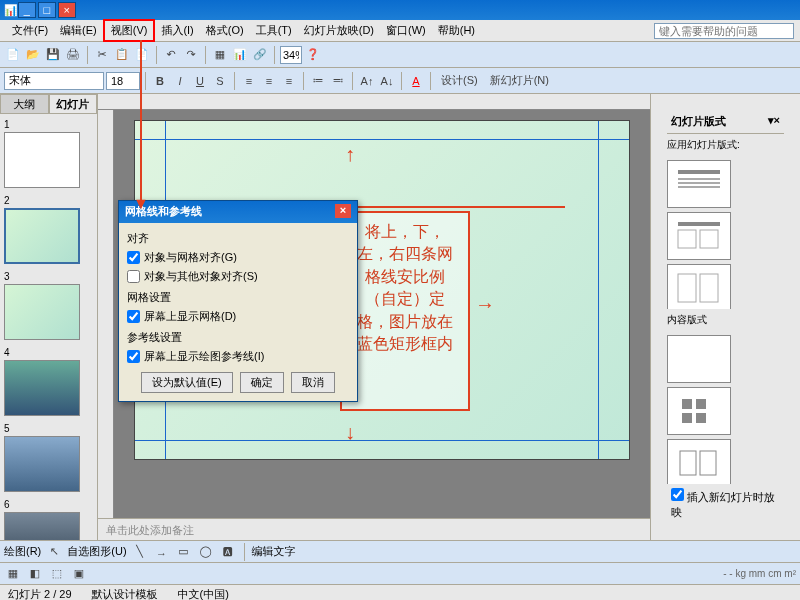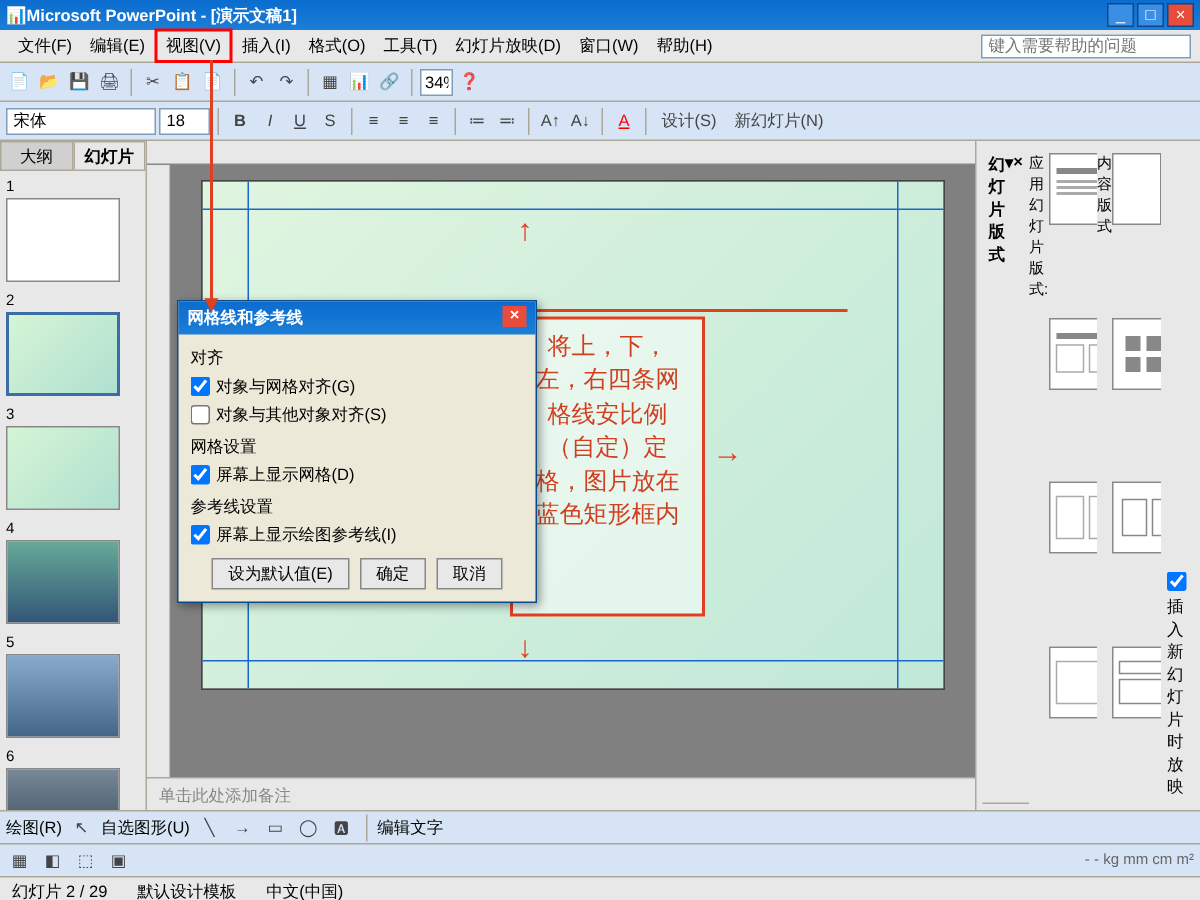--- a/index.html
+++ b/index.html
@@ -41,21 +41,21 @@
 .slide { flex: 1; position: relative; background: #808080; padding: 10px 20px; }
 .slidebox { width: 100%; height: 340px; background: linear-gradient(135deg, #e0f5e0, #c0e8d8); border: 1px solid #444; position: relative; }
 .guide-h { position: absolute; left: 0; right: 0; height: 1px; background: #1a66cc; }
 .guide-v { position: absolute; top: 0; bottom: 0; width: 1px; background: #1a66cc; }
 .redframe { position: absolute; border: 2px solid #e04020; background: rgba(255,255,255,0.5); padding: 8px; color: #d04020; font-size: 16px; line-height: 1.4; text-align: center; }
 .redarrow { position: absolute; color: #e04020; font-size: 20px; }
 .redline { position: absolute; background: #e04020; }
 .vtext { position: absolute; color: #d04020; font-size: 16px; writing-mode: vertical-rl; }
 .notebar { height: 22px; background: #e8e8e8; border-top: 1px solid #aca899; padding: 4px 8px; color: #888; }
 
-.rightpane { width: 150px; background: #e8e8e8; border-left: 1px solid #aca899; display: flex; flex-direction: row; padding: 4px; }
+.rightpane { width: 150px; background: #e8e8e8; border-left: 1px solid #aca899; display: flex; flex-direction: column; padding: 16px; }
 .rptitle { font-weight: bold; padding: 4px; border-bottom: 1px solid #aca899; display: flex; }
 .rpsection { padding: 4px 0; font-size: 10px; }
 .layouts { display: flex; flex-wrap: wrap; gap: 4px; margin-top: 4px; overflow-y: auto; }
 .layout { width: 64px; height: 48px; background: white; border: 1px solid #888; cursor: pointer; display: flex; align-items: center; justify-content: center; }
 .layout svg { width: 50px; height: 36px; }
 .rpcheck { margin-top: auto; padding: 4px; font-size: 10px; }
 
 
 .dialog { position: absolute; left: 118px; top: 200px; width: 240px; background: #ece9d8; border: 1px solid #0a4a8a; box-shadow: 2px 2px 6px rgba(0,0,0,0.4); z-index: 50; }
 .dlgtitle { height: 22px; background: linear-gradient(#0a6cce, #1c7ed6); color: white; padding: 3px 6px; font-weight: bold; display: flex; }
@@ -70,21 +70,20 @@
 
 .bottomtool { height: 22px; background: #d6e4f5; border-top: 1px solid #aca899; display: flex; align-items: center; padding: 0 4px; gap: 4px; font-size: 10px; }
 
 .bracket { position: absolute; width: 20px; border: 2px solid #e04020; border-left: none; }
 </style>
 </head>
 <body>
 
 <div class="titlebar">
   <span>📊 </span>
-  <span class="titlebar-text">Microsoft PowerPoint - [演示文稿1]</span>
   <div class="winbtns">
     <div class="winbtn">_</div>
     <div class="winbtn">□</div>
     <div class="winbtn close">×</div>
   </div>
 </div>
 
 <div class="menubar">
   <span class="menuitem">文件(F)</span>
   <span class="menuitem">编辑(E)</span>

